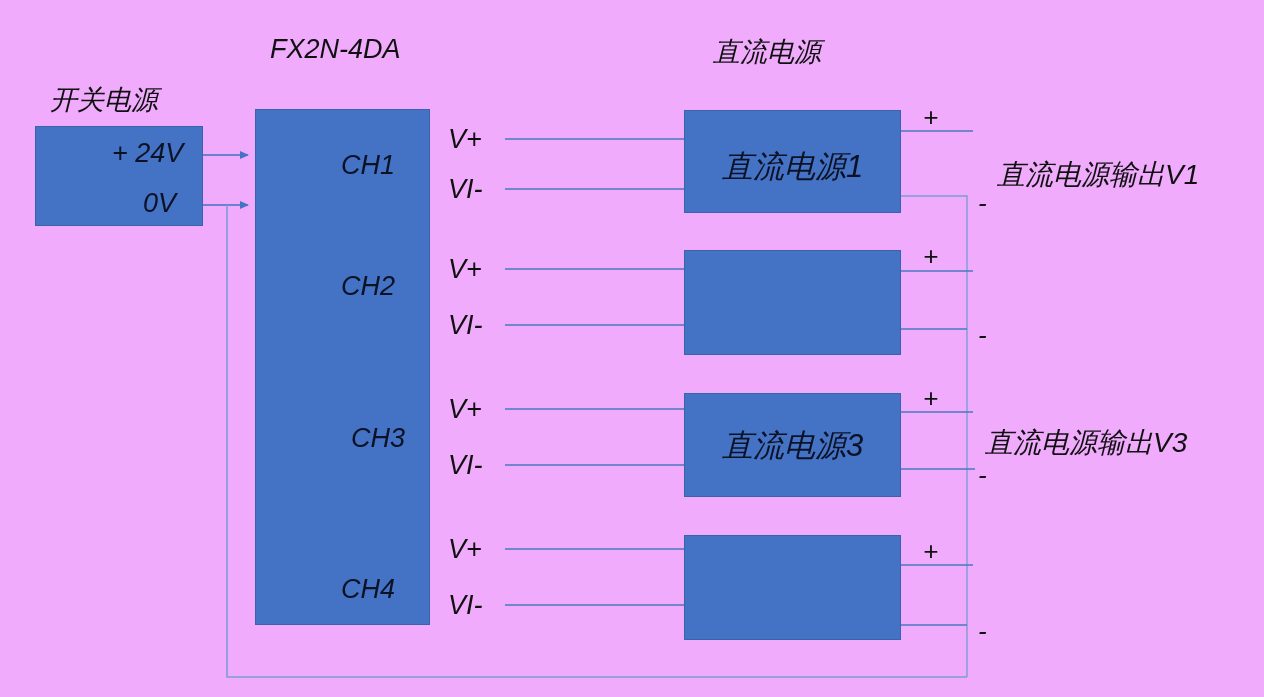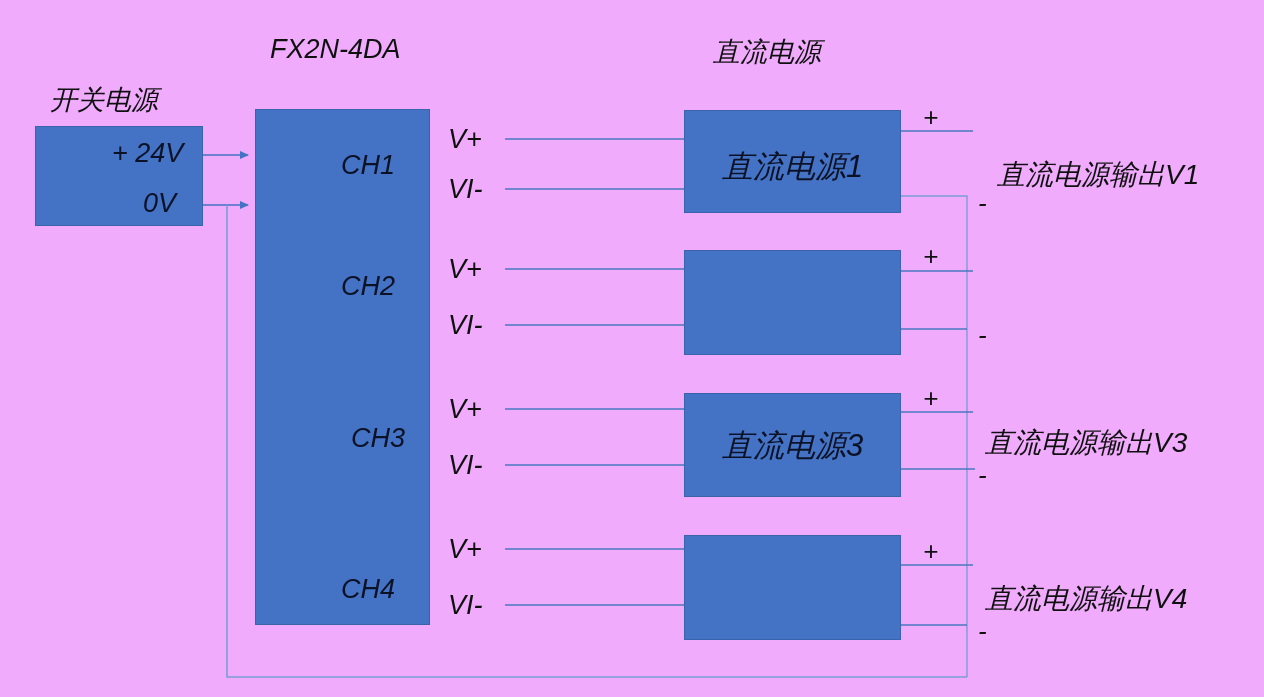--- a/index.html
+++ b/index.html
@@ -178,15 +178,14 @@
   <div class="sign" style="left:978px; top:322px;">-</div>
 
   <div class="sign" style="left:923px; top:385px;">+</div>
   <div class="sign" style="left:978px; top:462px;">-</div>
 
   <div class="sign" style="left:923px; top:538px;">+</div>
   <div class="sign" style="left:978px; top:618px;">-</div>
 
   <div class="out-label" style="left:985px; top:156px;margin-left:12px;">直流电源输出V1</div>
   <div class="out-label" style="left:985px; top:424px;">直流电源输出V3</div>
-  <div class="out-label" style="left:985px; top:580px;">直流电源输出V4</div>
 
 </div>
 
 </body></html>

